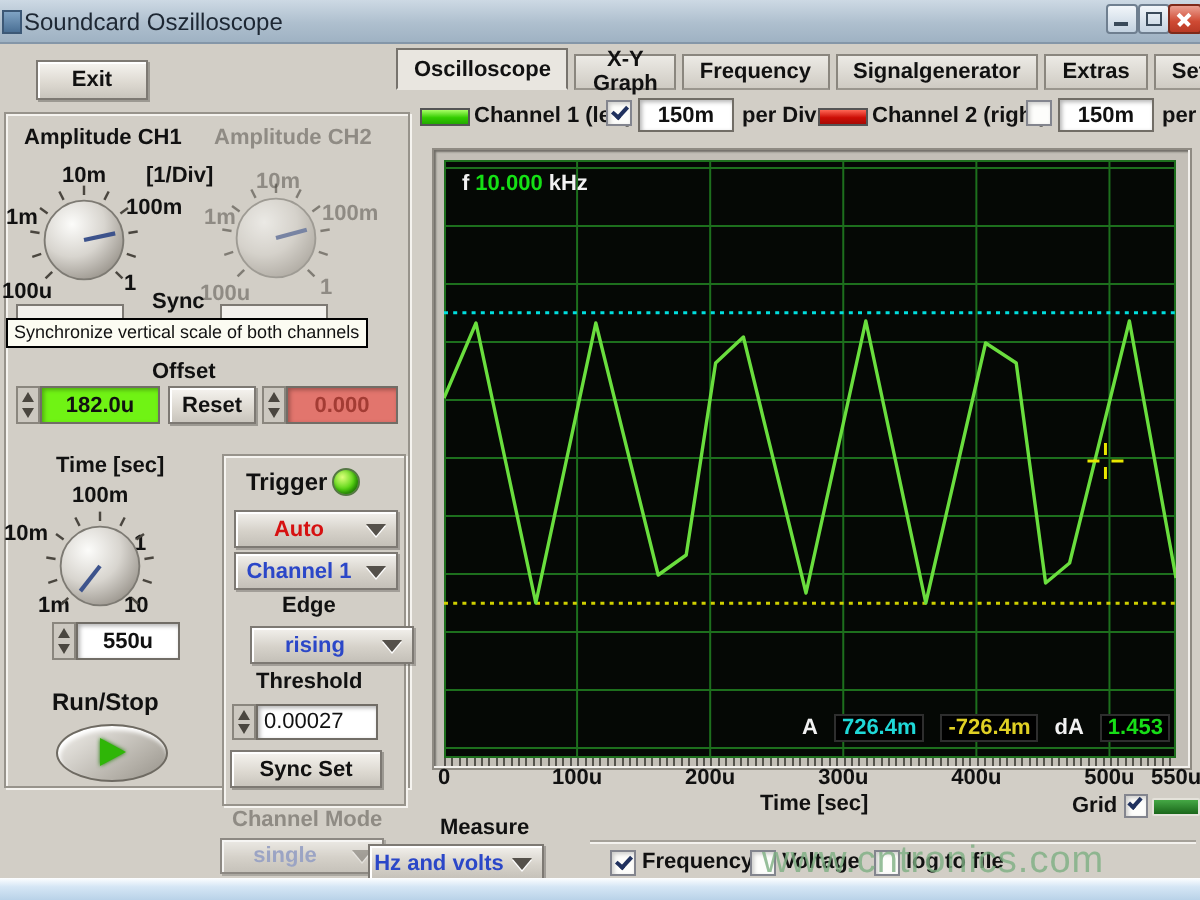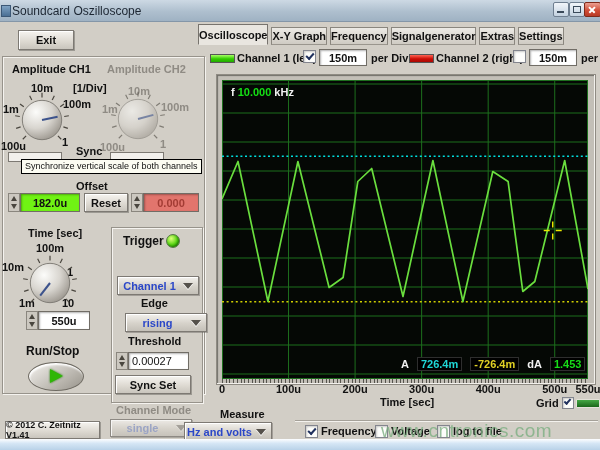--- a/index.html
+++ b/index.html
@@ -40,21 +40,21 @@
   .cb{position:absolute;width:11px;height:11px;background:#fdfdfb;border:1px solid #83858e;
     box-shadow:inset 1px 1px 2px rgba(0,0,0,.2);}
   .cb .chk{position:absolute;left:2px;top:2px;width:6px;height:3px;border-left:2px solid #20315e;
     border-bottom:2px solid #20315e;transform:rotate(-48deg);}
   .knoblabel{position:absolute;font-weight:bold;white-space:nowrap;}
   .led{position:absolute;width:12px;height:12px;border-radius:50%;border:1px solid #557744;
     background:radial-gradient(circle at 35% 30%,#dcff7a,#55d411 55%,#2f9a04);box-shadow:inset -1px -1px 2px rgba(0,60,0,.5);}
   svg.knob{position:absolute;}
   
   .tabbar{position:absolute;left:198px;top:25px;display:flex;gap:3px;align-items:flex-end;height:20px;}
-  .tab{height:16px;padding:0 0;display:flex;align-items:center;font-weight:bold;
+  .tab{height:16px;padding:0 8px;display:flex;align-items:center;font-weight:bold;
     background:linear-gradient(#eceae5,#cfcbc3);border:1px solid #8a867e;border-bottom-color:#9a968e;text-align:center;}
   .tab.active{height:19px;background:#e9e6e0;border-color:#77736d;border-bottom:1px solid #e9e6e0;}
   
   .bezel{position:absolute;left:216px;top:74px;width:378px;height:309px;background:#c3bfb7;
     border:1px solid #8f8b83;box-shadow:inset -1px -1px 0 #f2f0ec, inset 1px 1px 1px rgba(60,58,54,.6);}
   #scope-svg{position:absolute;left:222px;top:80px;background:#050805;}
   .freq-readout{position:absolute;left:231px;top:86px;color:#f2f2f2;font-weight:bold;white-space:nowrap;}
   .freq-readout .fv{color:#15e015;padding:0 3px;}
   .readout-row{position:absolute;left:401px;top:357px;display:flex;gap:8px;align-items:center;
     color:#f2f2f2;font-weight:bold;white-space:nowrap;}
@@ -64,21 +64,21 @@
     background:repeating-linear-gradient(90deg,#55534d 0 1px,transparent 1px 3.7px);}
   .xticks{position:absolute;left:222px;top:383px;width:366px;height:12px;}
   .xticks span{position:absolute;transform:translateX(-50%);font-weight:bold;white-space:nowrap;}
   .timelabel{position:absolute;left:380px;top:396px;font-weight:bold;}
   .gridrow-label{position:absolute;left:536px;top:397px;font-weight:bold;}
   .grid-cb{left:562px;top:397px;width:10px;height:10px;}
   .grid-swatch{position:absolute;left:576px;top:399px;width:22px;height:7px;border:1px solid #e4e2da;
     background:linear-gradient(#45a845,#1a661a);border-radius:1px;}
   .swatch{position:absolute;width:23px;height:7px;border:1px solid #555;}
   .etchline{position:absolute;height:0;border-top:1px solid #a5a199;border-bottom:1px solid #f4f2ee;}
-  .tooltip{position:absolute;left:21px;top:159px;padding:1px 3px 2px;background:#fcfcf2;border:1px solid #000;
+  .tooltip{position:absolute;left:3px;top:159px;padding:1px 3px 2px;background:#fcfcf2;border:1px solid #000;
     font-size:9px;white-space:nowrap;z-index:60;}
   .sliver{position:absolute;height:8px;background:#f2f0ec;border:1px solid #7d7973;overflow:hidden;}
   .runstop{position:absolute;left:28px;top:362px;width:54px;height:27px;border-radius:50%;
     background:linear-gradient(145deg,#f4f2ee,#b4b0a8 70%,#96928a);border:1px solid #6e6a62;box-shadow:inset 1px 2px 2px #fff;}
   .runstop .tri{position:absolute;left:21px;top:6px;width:0;height:0;border-left:13px solid #2fb607;
     border-top:7.5px solid transparent;border-bottom:7.5px solid transparent;filter:drop-shadow(0 0 1px #1a7a00);}
   .watermark{position:absolute;left:381px;top:420px;font-size:19px;letter-spacing:.5px;
     color:rgba(125,175,130,.8);z-index:70;}
   .bottomstrip{position:absolute;left:0;top:439px;width:600px;height:11px;
     background:linear-gradient(#fdfeff,#d5e6f5 40%,#b9d2e8);}
@@ -216,20 +216,24 @@
   <div class="valbox" style="left:38px;top:311px;width:50px;height:17px;">550u</div>
 
   <div class="bl" style="position:absolute;left:26px;top:344px;font-size:12px;">Run/Stop</div>
   <div class="runstop">
       <span class="tri"></span>
     </div>
 
   <div class="groupbox" style="left:111px;top:227px;width:90px;height:174px;background:#d2cec6;"></div>
   <div class="bl" style="position:absolute;left:123px;top:234px;font-size:12px;">Trigger</div>
   <div class="led" style="left:166px;top:234px;"></div>
+  <div class="dd" style="left:117px;top:255px;width:80px;height:17px;">
+    <span class="dd-text redtext">Auto</span>
+      <span class="dd-arrow"></span>
+    </div>
   <div class="dd" style="left:117px;top:276px;width:80px;height:17px;">
     <span class="dd-text bluetext">Channel 1</span>
       <span class="dd-arrow"></span>
     </div>
   <div class="bl" style="position:absolute;left:141px;top:297px;">Edge</div>
   <div class="dd" style="left:117px;top:313px;width:80px;height:17px;margin-left:8px;">
     <span class="dd-text bluetext">rising</span>
       <span class="dd-arrow"></span>
     </div>
   <div class="bl" style="position:absolute;left:128px;top:335px;">Threshold</div>
@@ -241,23 +245,20 @@
   <div class="btn" style="left:115px;top:375px;width:74px;height:17px;">
       <span>Sync Set</span>
     </div>
 
   <div class="bl gray" style="position:absolute;left:116px;top:404px;">Channel Mode</div>
   <div class="dd" style="left:110px;top:419px;width:80px;height:16px;opacity:.8;">
     <span class="dd-text fadedblue">single</span>
       <span class="dd-arrow" style="opacity:.5;"></span>
     </div>
 
-  <div class="btn" style="left:5px;top:421px;width:93px;height:16px;font-size:9px;">
-      <span>© 2012  C. Zeitnitz V1.41</span>
-    </div>
 
   <div class="tabbar">
       <div class="tab active">Oscilloscope</div>
       <div class="tab">X-Y Graph</div>
       <div class="tab">Frequency</div>
       <div class="tab">Signalgenerator</div>
       <div class="tab">Extras</div>
       <div class="tab">Settings</div>
     </div>
 

